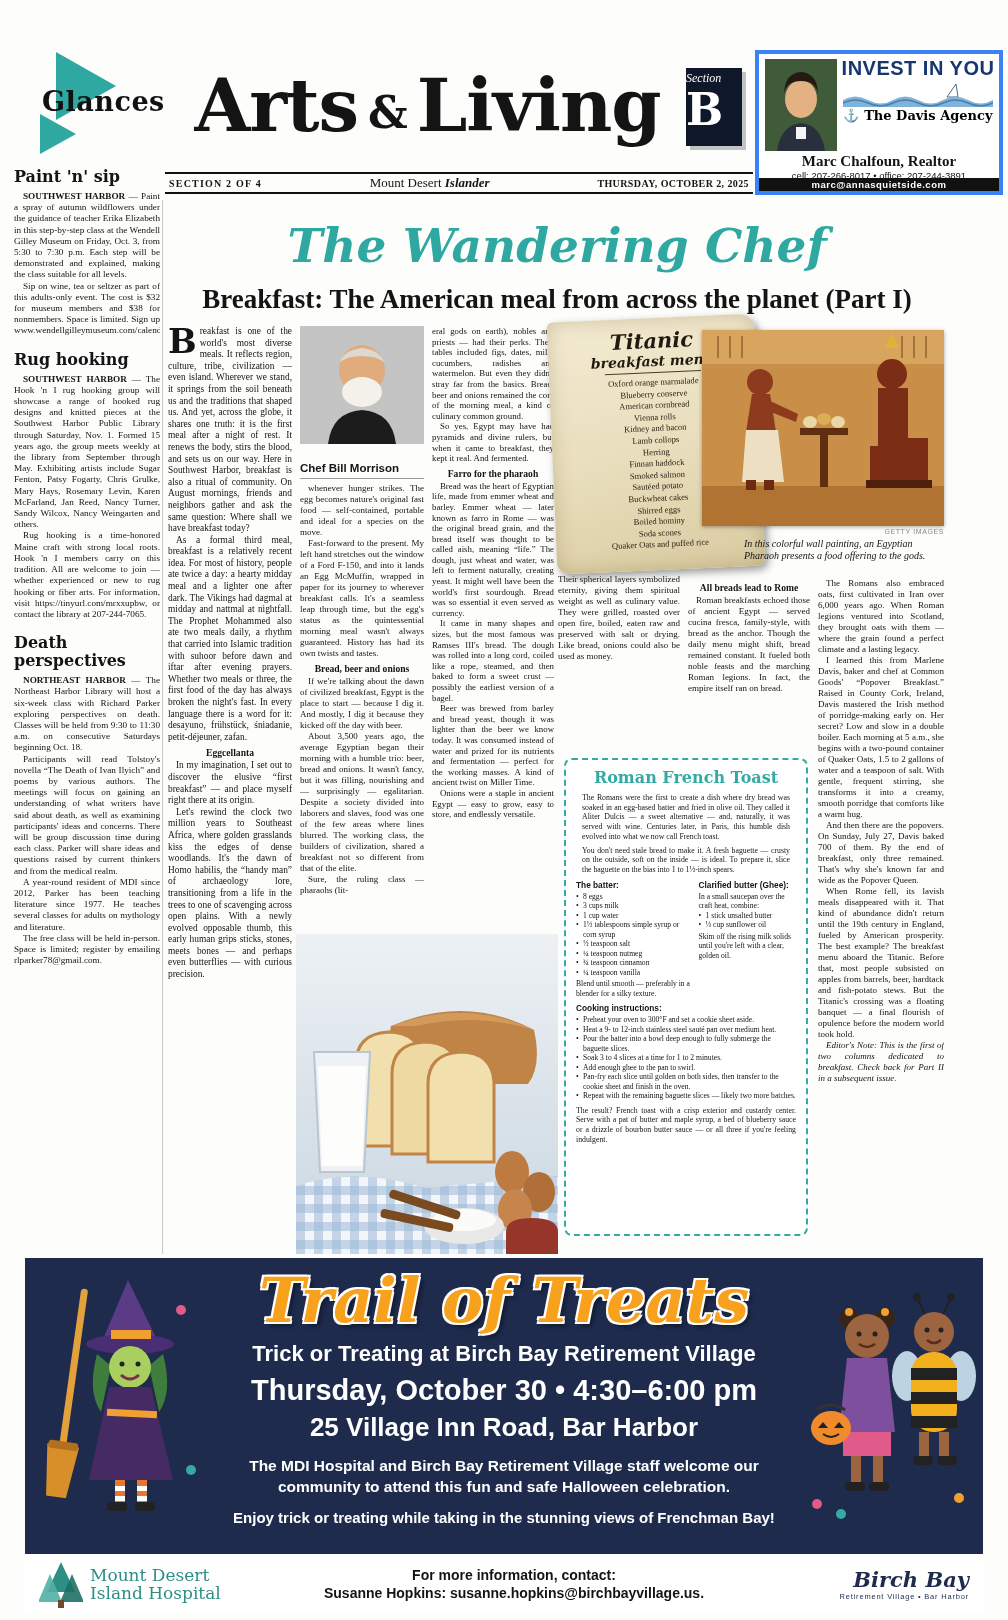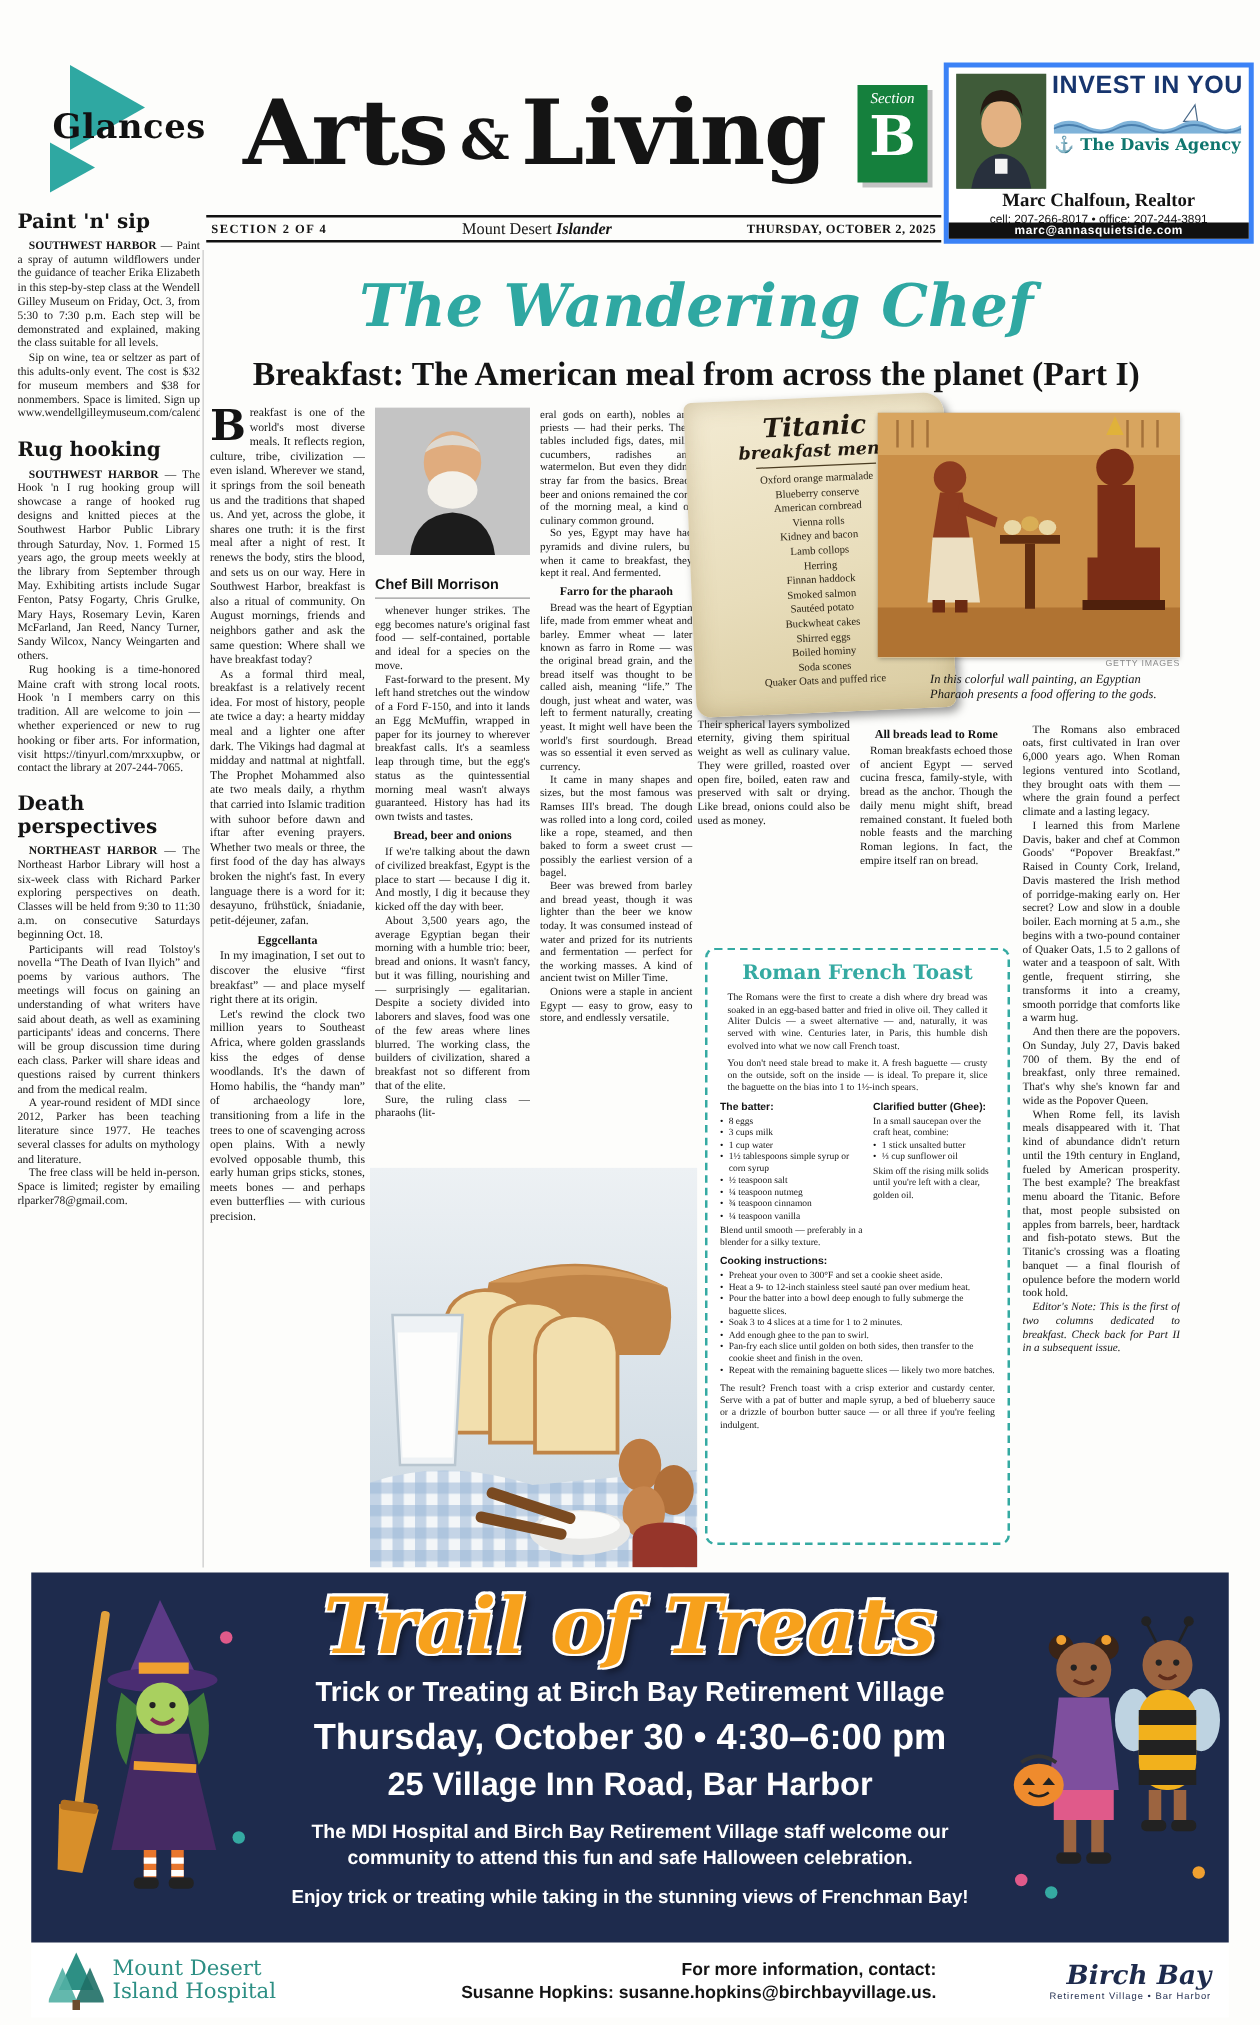--- a/index.html
+++ b/index.html
@@ -12,32 +12,32 @@
   .gl-tri1{position:absolute;left:16px;top:0;width:0;height:0;border-top:34px solid transparent;
            border-bottom:34px solid transparent;border-left:60px solid #2fa8a2;}
   .gl-tri2{position:absolute;left:0;top:62px;width:0;height:0;border-top:20px solid transparent;
            border-bottom:20px solid transparent;border-left:36px solid #2fa8a2;}
   .gl-word{position:absolute;left:2px;top:34px;font-size:27px;font-weight:bold;
            font-family:"DejaVu Serif",serif;letter-spacing:.5px;color:#111;}
   .masthead{position:absolute;left:175px;top:50px;width:505px;height:110px;display:flex;
             align-items:center;justify-content:center;gap:10px;font-family:"DejaVu Serif",serif;
             font-weight:bold;font-size:72px;letter-spacing:-1px;}
   .masthead .amp{font-size:44px;margin-top:14px;}
-  .section-badge{position:absolute;left:686px;top:68px;width:56px;height:78px;background:#15803d;
-                 box-shadow:4px 4px 0 #c3c3c3;color:#fff;text-align:center;}
+  .section-badge{position:absolute;left:686px;top:68px;width:56px;height:78px;background:#0f172a;
+                 box-shadow:4px 4px 0 #c3c3c3;color:#fff;}
   .sb-word{font-style:italic;font-size:12px;padding-top:3px;}
   .sb-letter{font-size:44px;font-weight:bold;font-family:"DejaVu Serif",serif;line-height:48px;}
 
   .davis-ad{position:absolute;left:755px;top:50px;width:248px;height:145px;border:4px solid #3b82f6;
             background:#fff;font-family:"Liberation Sans",sans-serif;}
   .da-photo{position:absolute;left:6px;top:5px;width:72px;height:92px;background:#3f5b39;overflow:hidden;}
   .da-right{position:absolute;left:82px;top:4px;right:4px;height:96px;}
   .da-invest{color:#17356e;font-weight:bold;font-size:20px;line-height:21px;text-align:center;letter-spacing:.5px;}
   .da-wave{display:block;margin:2px auto 1px;}
-  .da-agency{color:#0f766e;font-weight:bold;font-size:13px;text-align:center;font-family:"DejaVu Serif",serif;}
+  .da-agency{color:#000000;font-weight:bold;font-size:13px;text-align:center;font-family:"DejaVu Serif",serif;}
   .da-name{position:absolute;left:0;right:0;top:99px;text-align:center;font-weight:bold;font-size:15px;
            font-family:"Liberation Serif",serif;}
   .da-phones{position:absolute;left:0;right:0;top:116px;text-align:center;font-size:9.5px;}
   .da-email{position:absolute;left:0;right:0;bottom:0;height:13px;background:#111;color:#fff;font-size:9.5px;
             font-weight:bold;text-align:center;line-height:13px;letter-spacing:.5px;}
 
   .date-bar{position:absolute;left:165px;top:172px;width:588px;height:22px;border-top:2px solid #111;
             border-bottom:2px solid #111;display:flex;align-items:center;justify-content:space-between;padding:0 4px;}
   .db-left{font-size:10px;font-weight:bold;letter-spacing:1.2px;}
   .db-center{font-size:13px;}
@@ -119,21 +119,21 @@
                color:#f7a11c;padding-top:6px;
                text-shadow:2px 2px 0 #fff,-2px -2px 0 #fff,2px -2px 0 #fff,-2px 2px 0 #fff,4px 4px 5px rgba(0,0,0,.45);}
   .trail-line1{color:#fff;font-size:22px;margin-top:4px;font-weight:bold;}
   .trail-line2{color:#fff;font-size:29px;font-weight:bold;margin-top:7px;}
   .trail-line3{color:#fff;font-size:26px;font-weight:bold;margin-top:5px;}
   .trail-line4{color:#fff;font-size:15.5px;font-weight:bold;margin:12px auto 0;max-width:560px;line-height:21px;}
   .trail-line5{color:#fff;font-size:15px;font-weight:bold;margin-top:12px;}
   .trail-footer{display:flex;align-items:center;height:60px;background:#fff;padding:0 14px;}
   .tf-left{width:240px;display:flex;align-items:center;gap:7px;}
   .mdi-text{color:#2d8f84;font-family:"DejaVu Serif",serif;font-size:17px;line-height:18px;}
-  .tf-center{flex:1;text-align:right;}
+  .tf-center{flex:1;text-align:center;}
   .tf-label{font-weight:bold;font-size:14px;}
   .tf-contact{font-weight:bold;font-size:14px;margin-top:2px;}
   .tf-right{width:220px;text-align:right;}
   .bb-name{color:#1e2b4d;font-family:"DejaVu Serif",serif;font-style:italic;font-weight:bold;font-size:21px;}
   .bb-sub{color:#1e2b4d;font-size:7.5px;letter-spacing:.8px;}
 </style>
 </head>
 <body>
 
 <div class="page">

